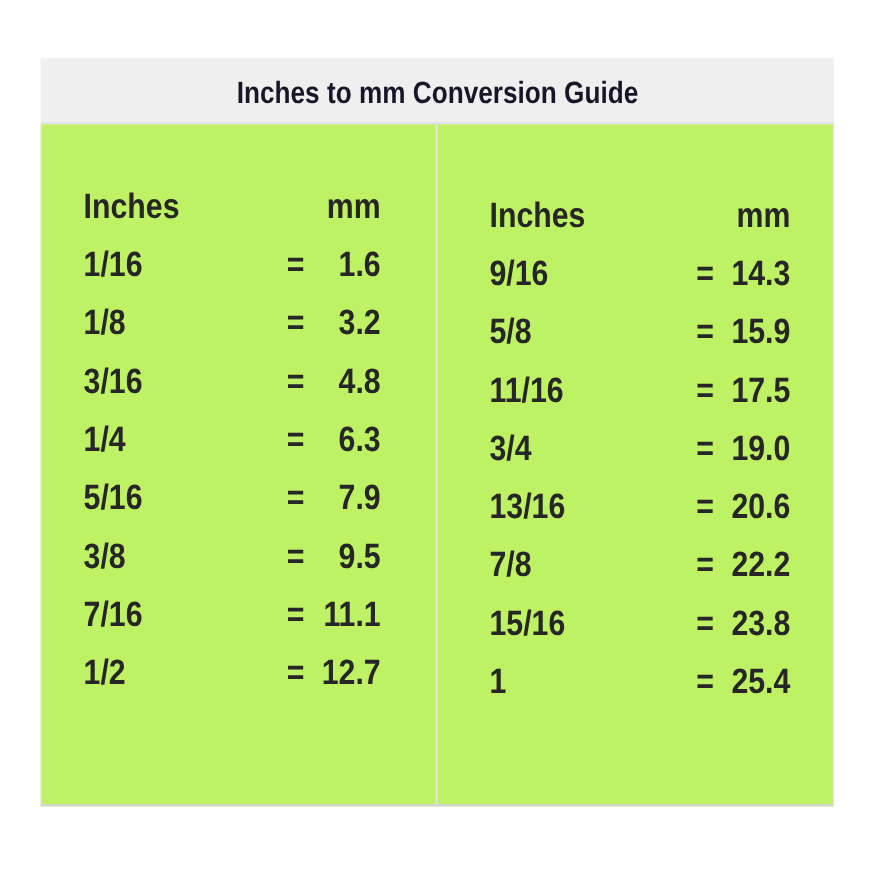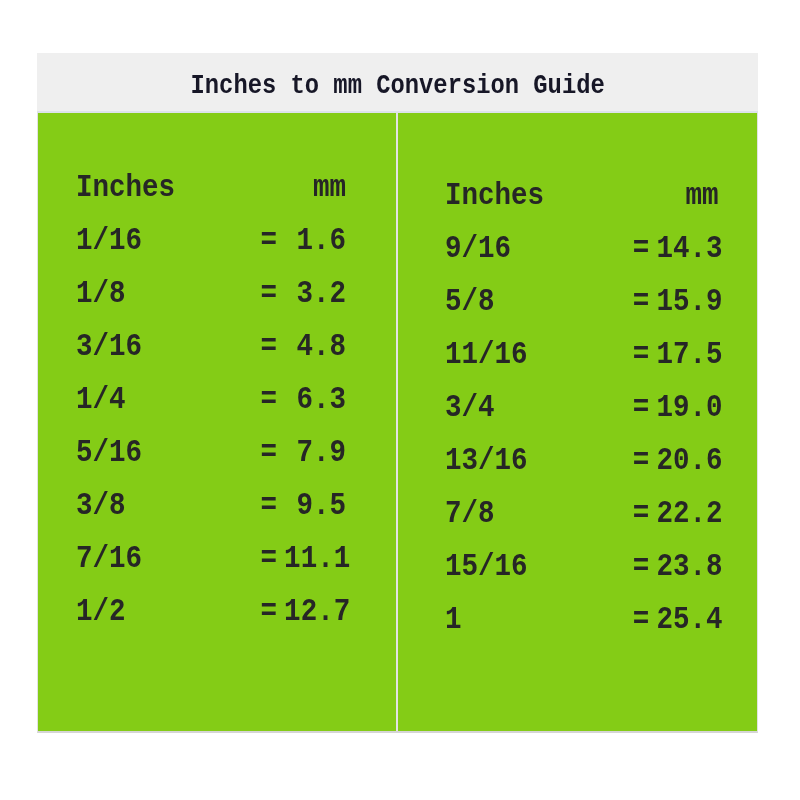--- a/index.html
+++ b/index.html
@@ -9,21 +9,20 @@
     width: 800px;
     height: 800px;
     overflow: hidden;
     font-family: "Liberation Sans", sans-serif;
   }
   .canvas {
     position: relative;
     width: 800px;
     height: 800px;
     background: #ffffff;
-    font-family: Liberation Mono, monospace;
   }
   
   .header-bar {
     position: absolute;
     left: 37px;
     top: 53px;
     width: 721px;
     height: 58px;
     background: var(--header-bg, #efefef);
     border-bottom: 2px solid var(--header-rule, #dde2ea);
@@ -41,21 +40,21 @@
     white-space: nowrap;
     padding-top: 6px;
   }
   
   .body-box {
     position: absolute;
     left: 37px;
     top: 113px;
     width: 721px;
     height: 620px;
-    background: #84cc16;
+    background: #bef264;
     border-left: 1px solid var(--border-color, #e2e2e2);
     border-right: 1px solid var(--border-color, #e2e2e2);
     border-bottom: 2px solid #d5d5d5;
     box-sizing: border-box;
   }
   .divider {
     position: absolute;
     left: 358px;
     top: 0;
     width: 2px;

